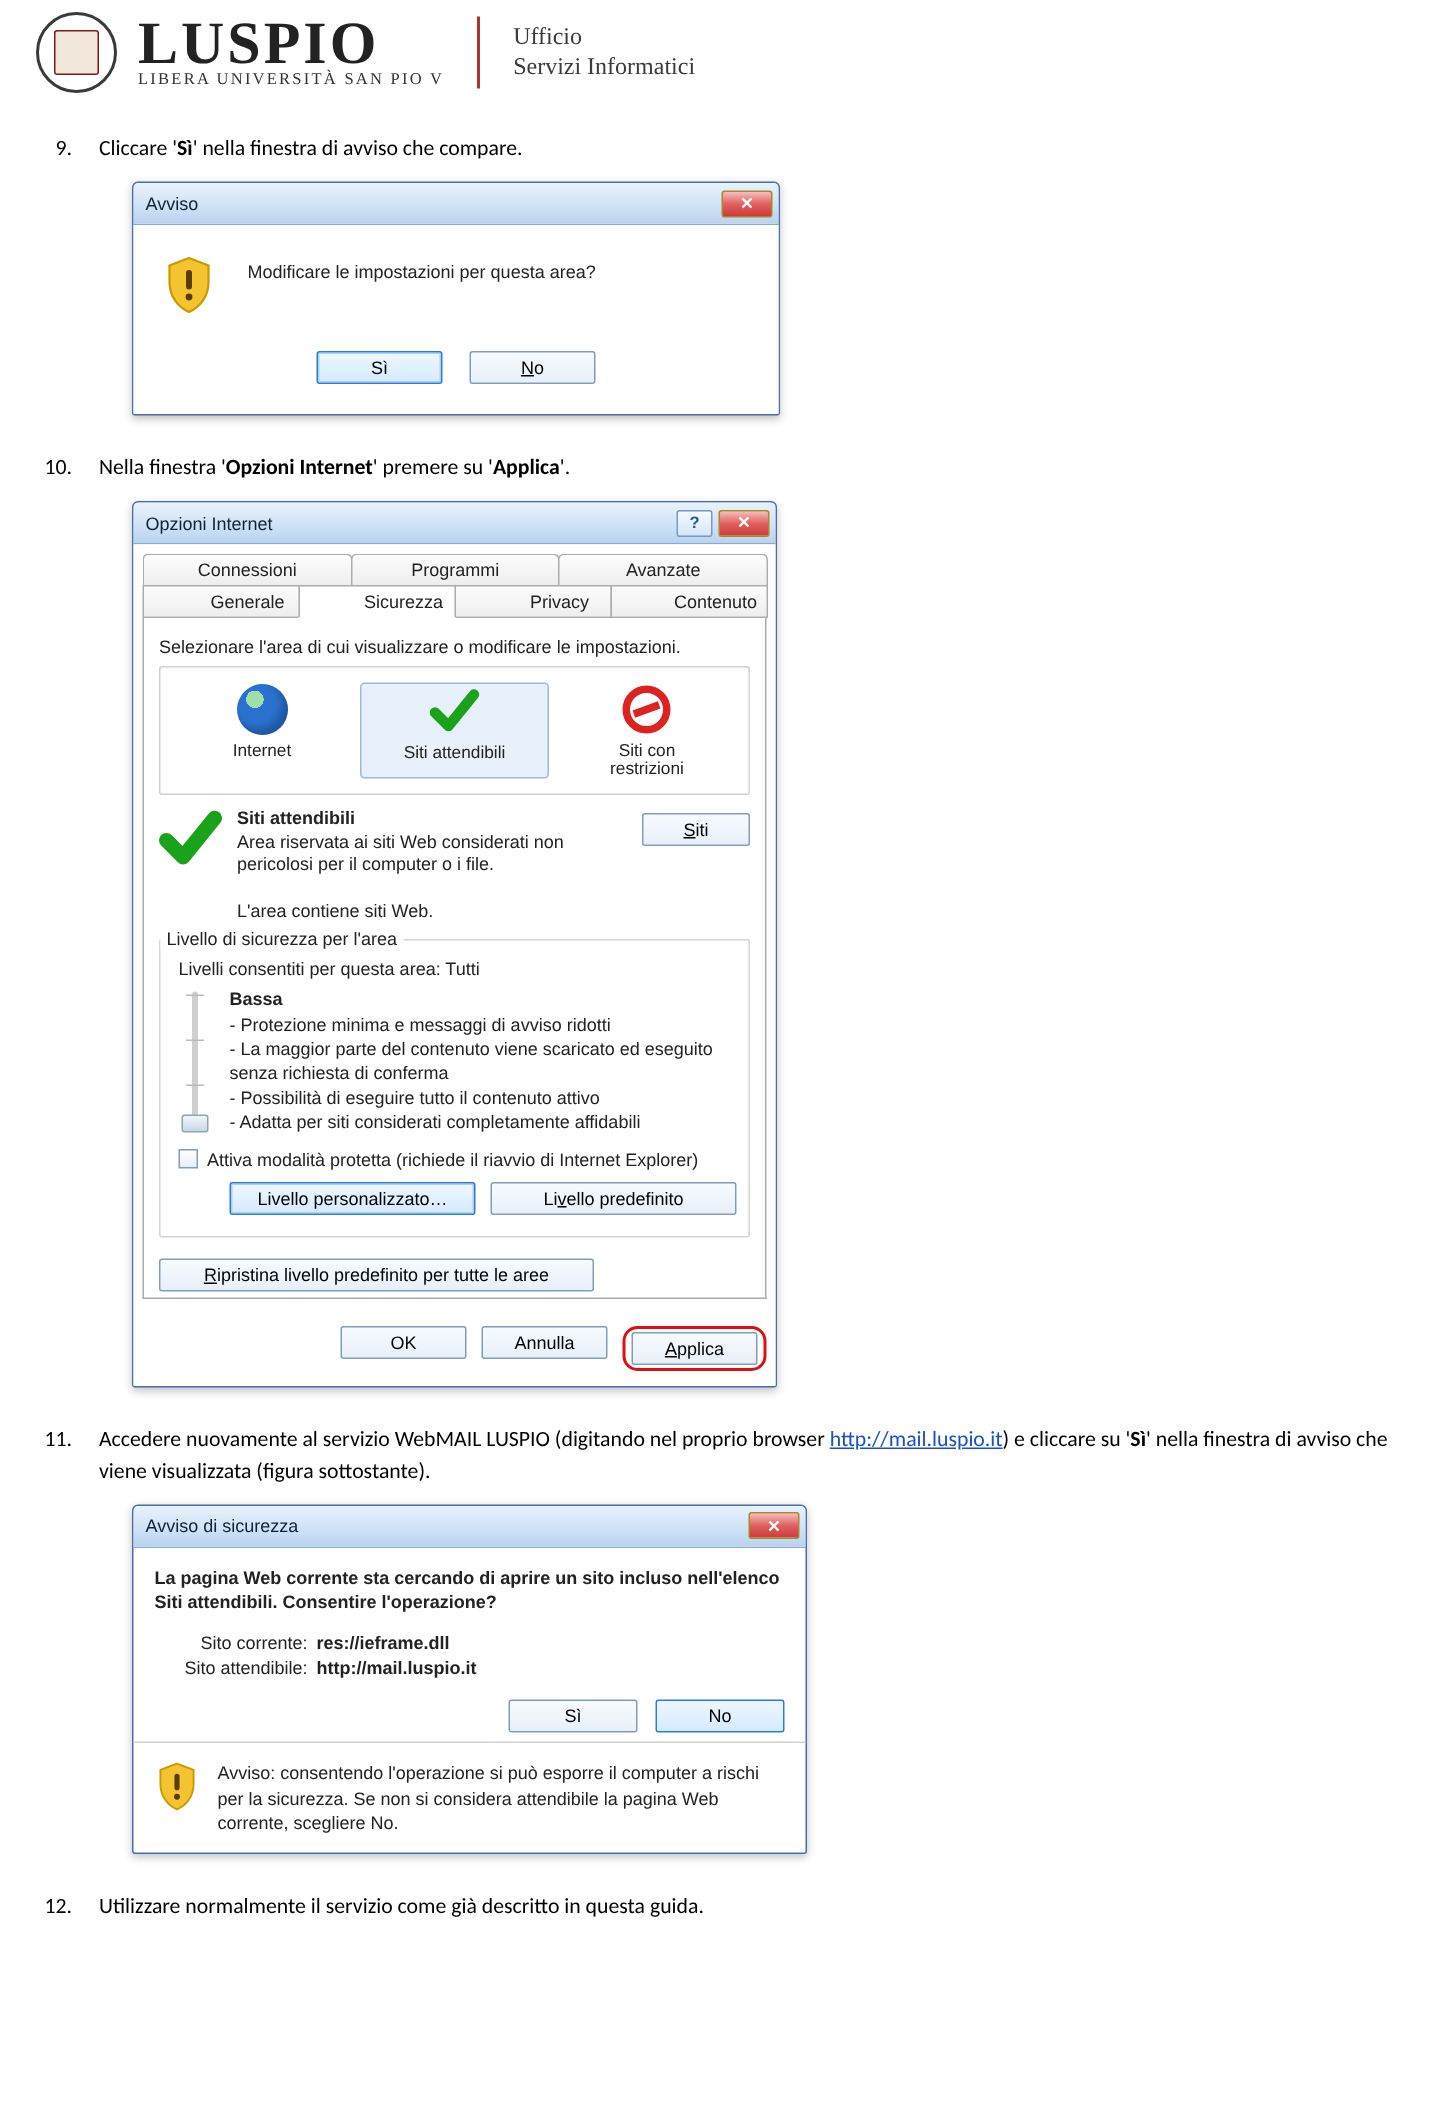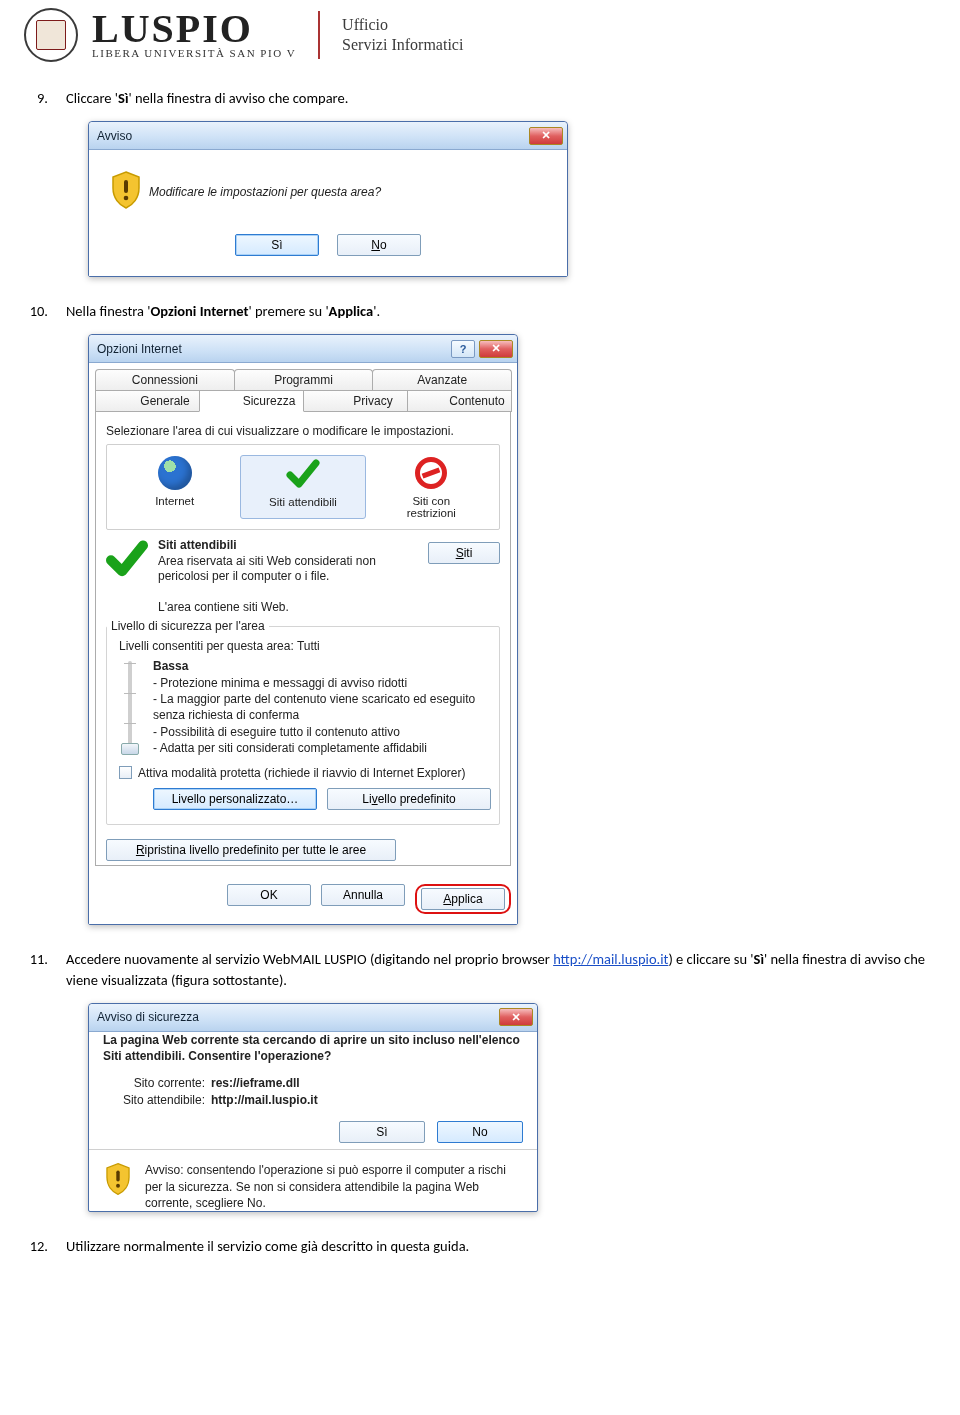--- a/index.html
+++ b/index.html
@@ -35,21 +35,21 @@
 
   
   .step { display: flex; gap: 18px; margin: 4px 0 12px 0; line-height: 1.45; }
   .step .num { min-width: 24px; text-align: right; }
   .step .txt { flex: 1; }
   .step .txt b { font-weight: 700; }
   a.link { color: #1a4fc7; text-decoration: underline; }
 
   
   .dlgwrap { margin: 10px 0 24px 64px; }
-  .dlgwrap.narrow { width: 480px; }
+  .dlgwrap.narrow { width: 432px; }
   .dlgwrap.tall   { width: 430px; }
   .dlgwrap.sec    { width: 450px; }
 
   .winframe {
     border: 1px solid #4a6ea9; border-radius: 4px 4px 2px 2px;
     box-shadow: 0 2px 6px rgba(0,0,0,0.25);
     background: #fff;
     font-family: "Segoe UI", Tahoma, sans-serif;
     font-size: 12px; color: #222;
   }
@@ -67,21 +67,21 @@
     font-weight: bold; font-size: 11px;
   }
   .helpbtn {
     width: 24px; height: 18px; border: 1px solid #7a99c2; border-radius: 2px;
     background: linear-gradient(#f6fbff,#d4e6f7); margin-right: 4px;
     display:flex;justify-content:center;align-items:center;color:#2a5a9a;font-size:11px;font-weight:bold;
   }
   .dlgbody { padding: 14px 16px 16px 16px; background: #fff; }
 
   
-  .avv-row { display: flex; gap: 6px; padding: 6px 4px 24px 4px; align-items:center;font-style:italic;}
+  .avv-row { display: flex; gap: 22px; padding: 6px 4px 24px 4px; align-items:flex-start;}
   .shieldSVG { width: 34px; height: 40px; }
   .btnrow { display: flex; justify-content: center; gap: 18px; padding-bottom: 4px;}
   .wbtn {
     min-width: 84px; height: 22px; border: 1px solid #7f9db9; border-radius: 2px;
     background: linear-gradient(#f7fbff,#e8eff8);
     display: flex; align-items: center; justify-content: center;
     font-size: 12px; color: #000;
   }
   .wbtn.primary { border-color: #2e7bd1; box-shadow: inset 0 0 0 1px #a8d1f7;
     background: linear-gradient(#eef7ff,#d5eaff);}
@@ -141,21 +141,21 @@
   .bassa li{font-size:12px;line-height:1.35;}
 
   .chkrow { display:flex; align-items:flex-start; gap:6px; margin-top:10px; font-size:12px;}
   .chkbox { width:13px;height:13px;border:1px solid #7f9db9;background:linear-gradient(#fff,#e8eef6);}
   .btnrow.right { justify-content:flex-end; gap:10px; margin-top:8px;}
   .btnrow.center1 { justify-content:flex-start; margin-top:14px;}
   .btnrow.footer { justify-content:flex-end; gap:10px; margin-top:18px; border-top:none; padding: 0;}
   .highlight-red { border:2.5px solid #d11; border-radius:10px; padding:2px 4px;}
 
   
-  .sec-body { padding: 0 14px; font-size:12px;}
+  .sec-body { padding: 12px 14px; font-size:12px;}
   .sec-body .q { font-weight:700; line-height:1.35; margin-bottom:12px;}
   .kvrow { display:flex; gap:6px; margin:3px 0; font-size:12px;}
   .kvrow .k { text-align:right; min-width:102px;}
   .kvrow .v { font-weight:700;}
   .sec-btns { display:flex; gap:12px; justify-content:flex-end; margin:14px 0 4px 0;}
   .sec-btns .wbtn { min-width:86px;}
   .sec-btns .wbtn.no { border-color:#2e7bd1; background:linear-gradient(#eef7ff,#d5eaff);}
   .sec-divider { height:1px;background:#d0d0d0;margin:6px -14px;}
   .warn-row { display:flex; gap:12px; align-items:flex-start; margin-top:12px;}
   .warn-row .shieldSVG{width:30px;height:34px;flex-shrink:0;}

